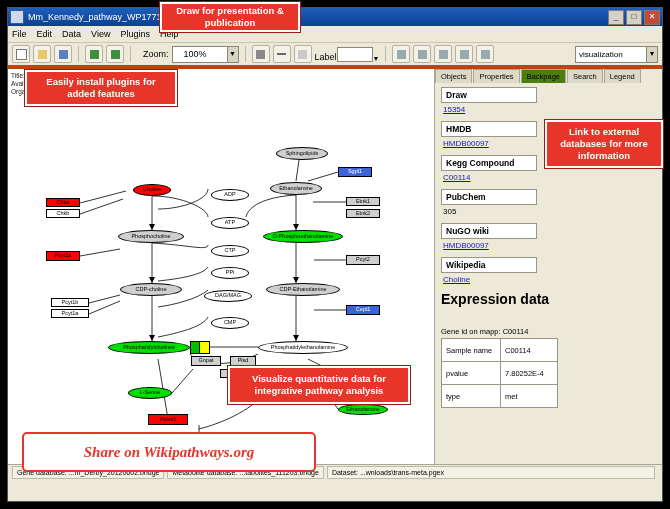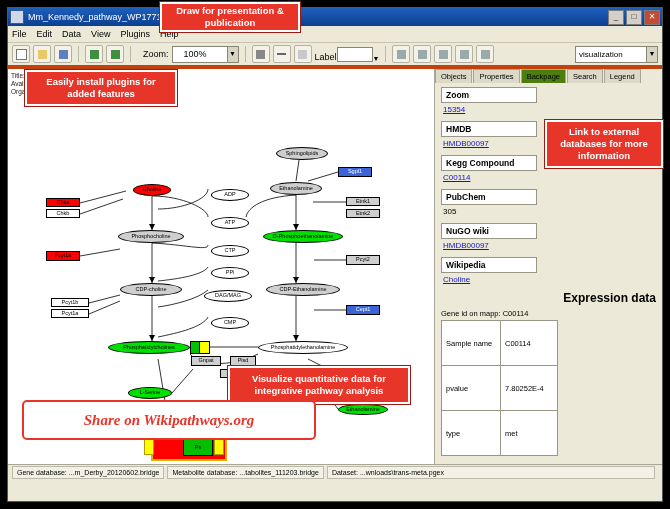--- a/index.html
+++ b/index.html
@@ -37,45 +37,45 @@
   .metainfo{position:absolute;left:3px;top:3px;font-size:6.5px;line-height:8px;color:#222;}
 
   .rightpane{flex:1;background:#ece9d8;position:relative;}
   .rtabs{display:flex;height:14px;background:#ece9d8;border-bottom:1px solid #a9a597;font-size:7.5px;}
   .rtab{padding:1px 5px;border:1px solid #a9a597;border-bottom:none;background:#ddd9c8;margin-right:1px;line-height:11px;}
   .rtab.active{background:#4d7c0f;font-weight:normal;}
   .rbody{position:absolute;top:14px;left:0;right:0;bottom:0;background:#ece9d8;overflow:hidden;padding:4px 6px;}
   .dbhead{background:#fff;border:1px solid #9a9686;font-weight:bold;font-size:8.5px;padding:2px 4px;margin-bottom:2px;width:86px;}
   .dblink{color:#1414c8;text-decoration:underline;font-size:8px;margin:0 0 7px 2px;display:block;}
   .dbplain{font-size:8px;margin:0 0 7px 2px;display:block;color:#000;}
-  .exprhead{font-weight:bold;font-size:12px;margin:6px 0 4px 0;text-align:right;}
+  .exprhead{font-weight:bold;font-size:14px;margin:6px 0 20px 0;}
   .geneid{font-size:7.5px;margin-bottom:2px;}
   table.expr{border-collapse:collapse;font-size:7.5px;}
-  table.expr td{border:1px solid #9a9686;background:#fff;padding:16px 4px;height:12px;}
+  table.expr td{border:1px solid #9a9686;background:#fff;padding:5px 4px;height:12px;}
   table.expr td.k{width:50px;}
   table.expr td.v{width:48px;}
 
   
   .statusbar{height:14px;border-top:1px solid #a9a597;background:#ece9d8;display:flex;align-items:center;font-size:7px;padding:0 4px;}
   .statusbar .cell{border:1px solid #bdb9a8;padding:0 4px;height:11px;line-height:11px;margin-right:3px;background:#f3f1e6;}
   .statusbar .grow{flex:1;}
 
   
   .node{position:absolute;font-size:5.5px;text-align:center;color:#000;border:1px solid #000;background:#fff;line-height:1;display:flex;align-items:center;justify-content:center;box-sizing:border-box;}
   .ell{border-radius:50%;}
   .gene{background:#cfcfcf;}
   .red{background:#ff0000;}
   .green{background:#00e000;}
   .blue{background:#3a64d8;color:#fff;}
   .white{background:#fff;}
   svg.lines{position:absolute;left:0;top:0;width:426px;height:381px;}
 
   
   .callout{position:absolute;background:#e8352a;color:#fff;font-weight:bold;border:2px solid #fff;box-shadow:0 0 0 1px #9b1b12;font-size:9.5px;text-align:center;display:flex;align-items:center;justify-content:center;padding:3px 6px;box-sizing:border-box;line-height:12px;z-index:20;}
-  .share{position:absolute;left:22px;top:400px;width:290px;height:36px;background:#fff;border:2px solid #e8352a;border-radius:5px;display:flex;align-items:center;justify-content:center;z-index:20;}
+  .share{position:absolute;left:22px;top:432px;width:290px;height:36px;background:#fff;border:2px solid #e8352a;border-radius:5px;display:flex;align-items:center;justify-content:center;z-index:20;}
   .share span{color:#e8352a;font-weight:bold;font-style:italic;font-size:15px;font-family:"Liberation Serif",serif;}
 </style>
 </head>
 <body>
 
 <div class="app">
 
   <div class="titlebar">
     <div class="tb-icon"></div>
     <div class="tb-title">Mm_Kennedy_pathway_WP1771_45176.gpml</div>
@@ -259,21 +259,21 @@
     <div class="rightpane">
       <div class="rtabs" id="rtabs">
           <div class="rtab">Objects</div>
           <div class="rtab">Properties</div>
           <div class="rtab active">Backpage</div>
           <div class="rtab">Search</div>
           <div class="rtab">Legend</div>
         </div>
       <div class="rbody">
         <div id="dblist">
-            <div class="dbhead">Zoom</div>
+            <div class="dbhead">Draw</div>
             <div class="dblink">15354</div>
             <div class="dbhead">HMDB</div>
             <div class="dblink">HMDB00097</div>
             <div class="dbhead">Kegg Compound</div>
             <div class="dblink">C00114</div>
             <div class="dbhead">PubChem</div>
             <div class="dbplain">305</div>
             <div class="dbhead">NuGO wiki</div>
             <div class="dblink">HMDB00097</div>
             <div class="dbhead">Wikipedia</div>

